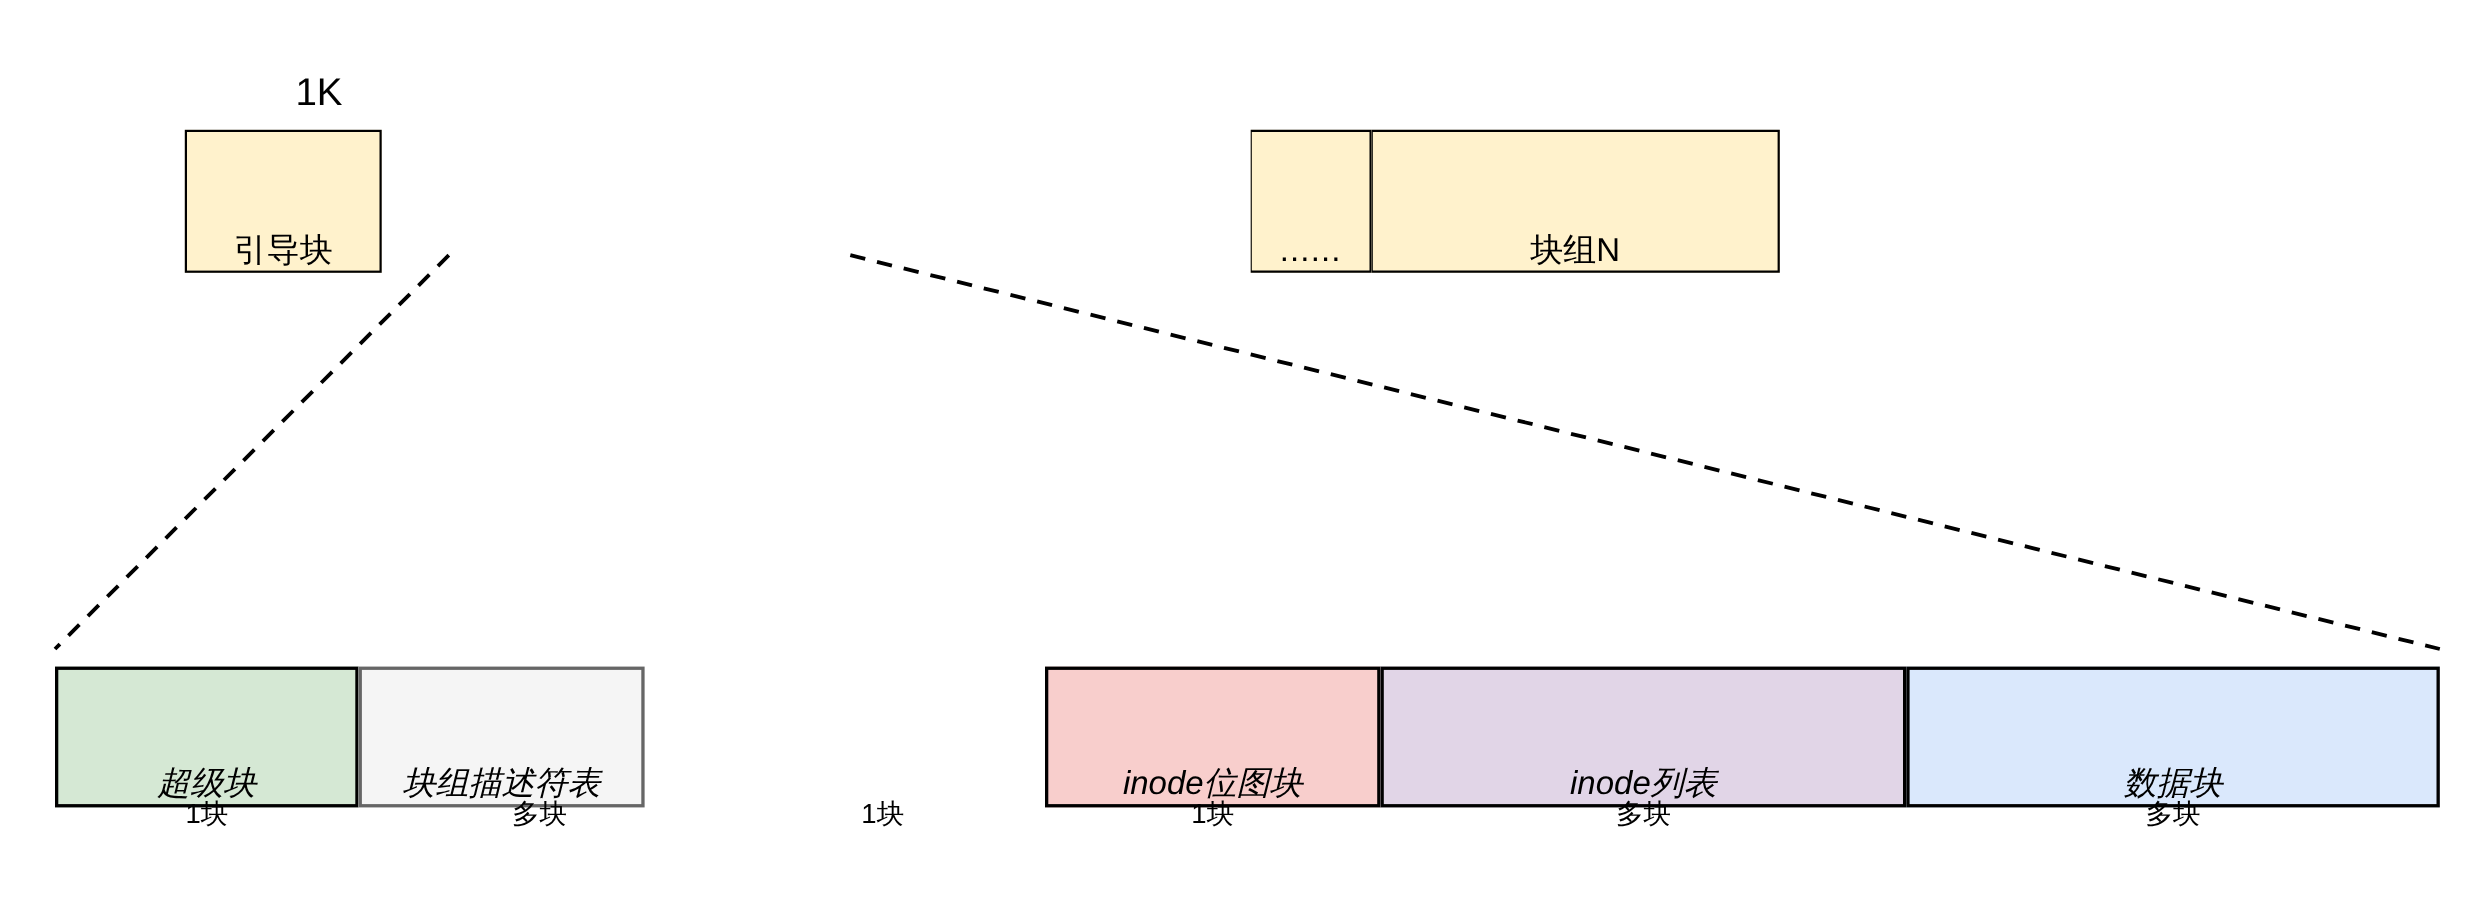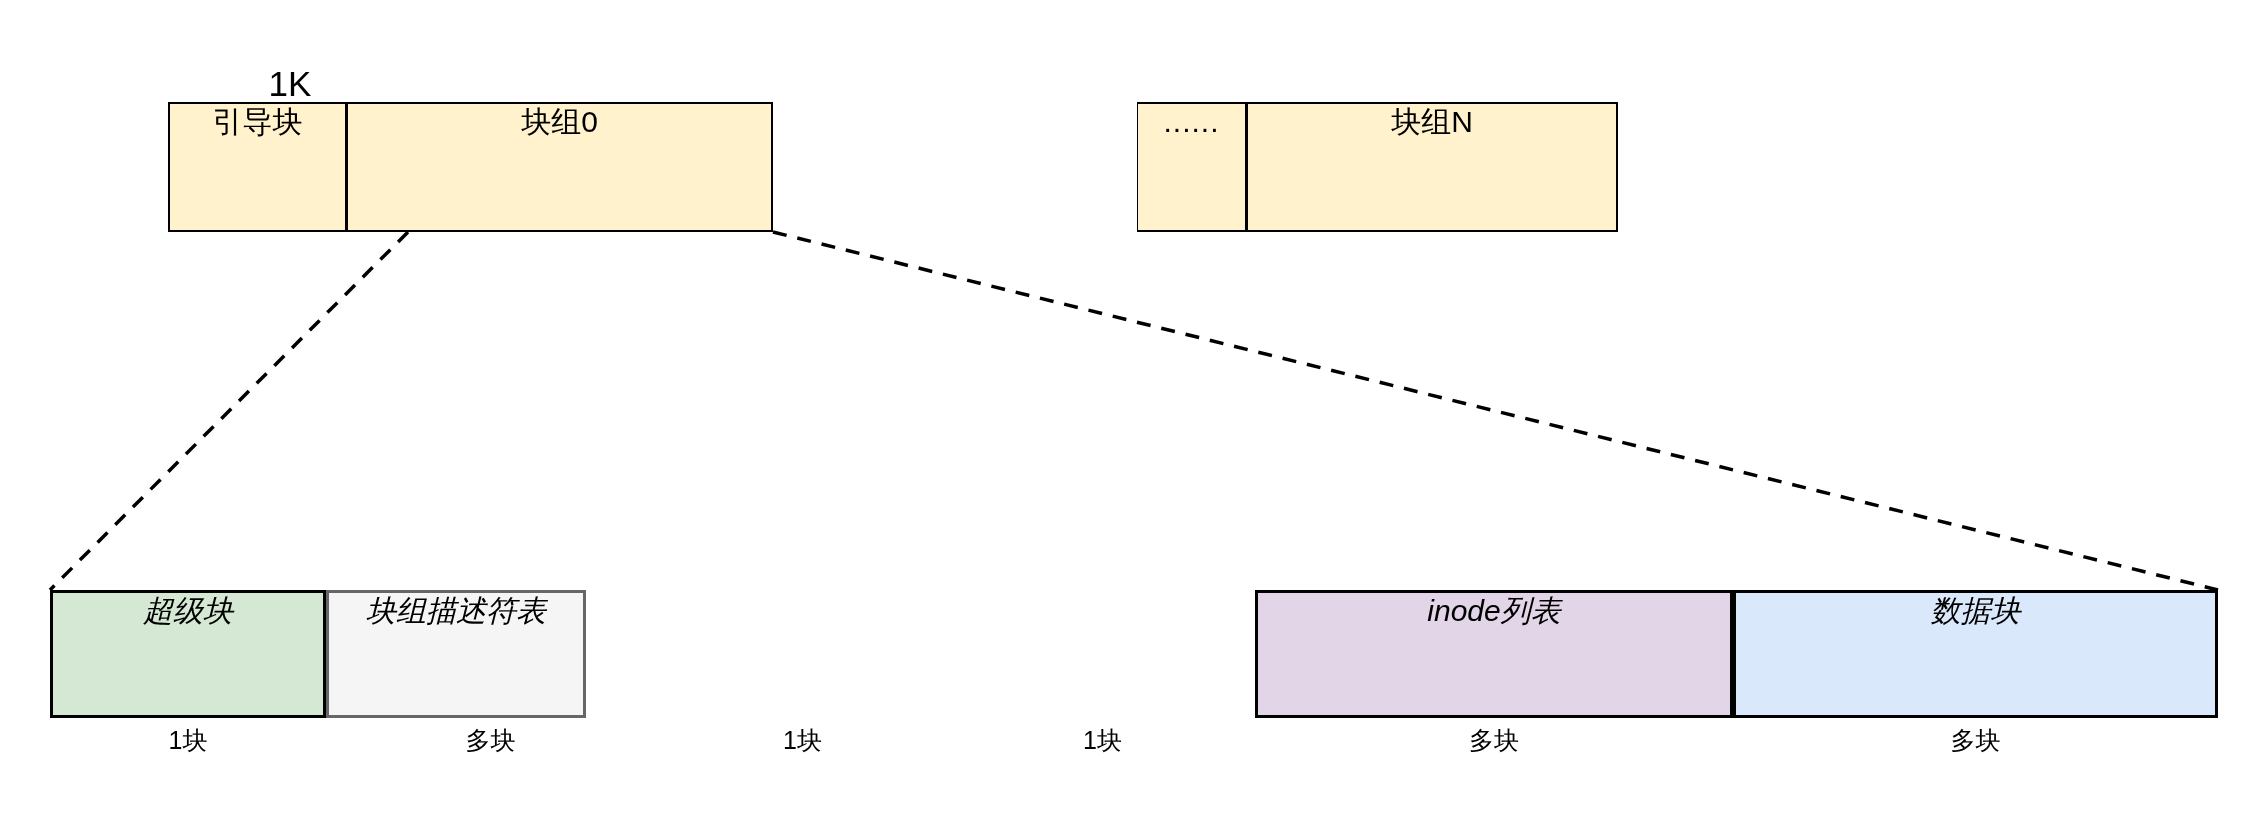--- a/index.html
+++ b/index.html
@@ -37,26 +37,26 @@
     text-align: center;
     color: #000;
   }
   
   .band {
     position: absolute;
     display: block;
   }
   .band-cell {
     position: absolute;
-    top: 0;
+    top: 16px;
     height: 100%;
     box-sizing: border-box;
     border: 2px solid #000000;
     display: flex;
-    align-items: flex-start;
+    align-items: flex-end;
     justify-content: center;
     font-size: 30px;
     line-height: 1.2;
     white-space: nowrap;
     color: #000000;
   }
   
   #disk-band .band-cell + .band-cell {
     border-left-width: 1px;
   }
@@ -91,37 +91,37 @@
         <line x1="773" y1="232" x2="2218" y2="590" stroke="#000000"></line>
       </g>
   </svg>
 
   <div class="size-caption" style="left: 210px; top: 66px; width: 160px;">1K</div>
 
   <div class="band" id="disk-band" style="left: 168px; top: 102px; width: 1450px; height: 130px;">
       <div class="band-cell" style="left: 0px; width: 179px; background: rgb(255, 242, 204);">
         <span>引导块</span>
       </div>
-      <div class="band-cell" style="left: 179px; width: 426px; background: rgb(255, 242, 204);">
-        <span>块组0</span>
-      </div>
       <div class="band-cell ellipsis-cell" style="left: 969px; width: 110px; background: rgb(255, 242, 204);">
         <span>......</span>
       </div>
       <div class="band-cell" style="left: 1079px; width: 371px; background: rgb(255, 242, 204);">
         <span>块组N</span>
       </div>
     </div>
 
   <div class="band" id="group-band" style="left: 50px; top: 590px; width: 2168px; height: 128px;">
       <div class="band-cell" style="left: 0px; width: 276px; background: rgb(213, 232, 212); border-color: rgb(0, 0, 0);">
         <span>超级块</span>
       </div>
       <div class="band-cell" style="left: 276px; width: 260px; background: rgb(245, 245, 245); border-color: rgb(102, 102, 102);">
         <span>块组描述符表</span>
+      </div>
+      <div class="band-cell" style="left: 900px; width: 305px; background: rgb(248, 206, 204); border-color: rgb(0, 0, 0);">
+        <span>inode位图块</span>
       </div>
       <div class="band-cell" style="left: 1205px; width: 478px; background: rgb(225, 213, 231); border-color: rgb(0, 0, 0);">
         <span>inode列表</span>
       </div>
       <div class="band-cell" style="left: 1683px; width: 485px; background: rgb(218, 232, 252); border-color: rgb(0, 0, 0);">
         <span>数据块</span>
       </div>
     </div>
 
   <div id="under-labels">

